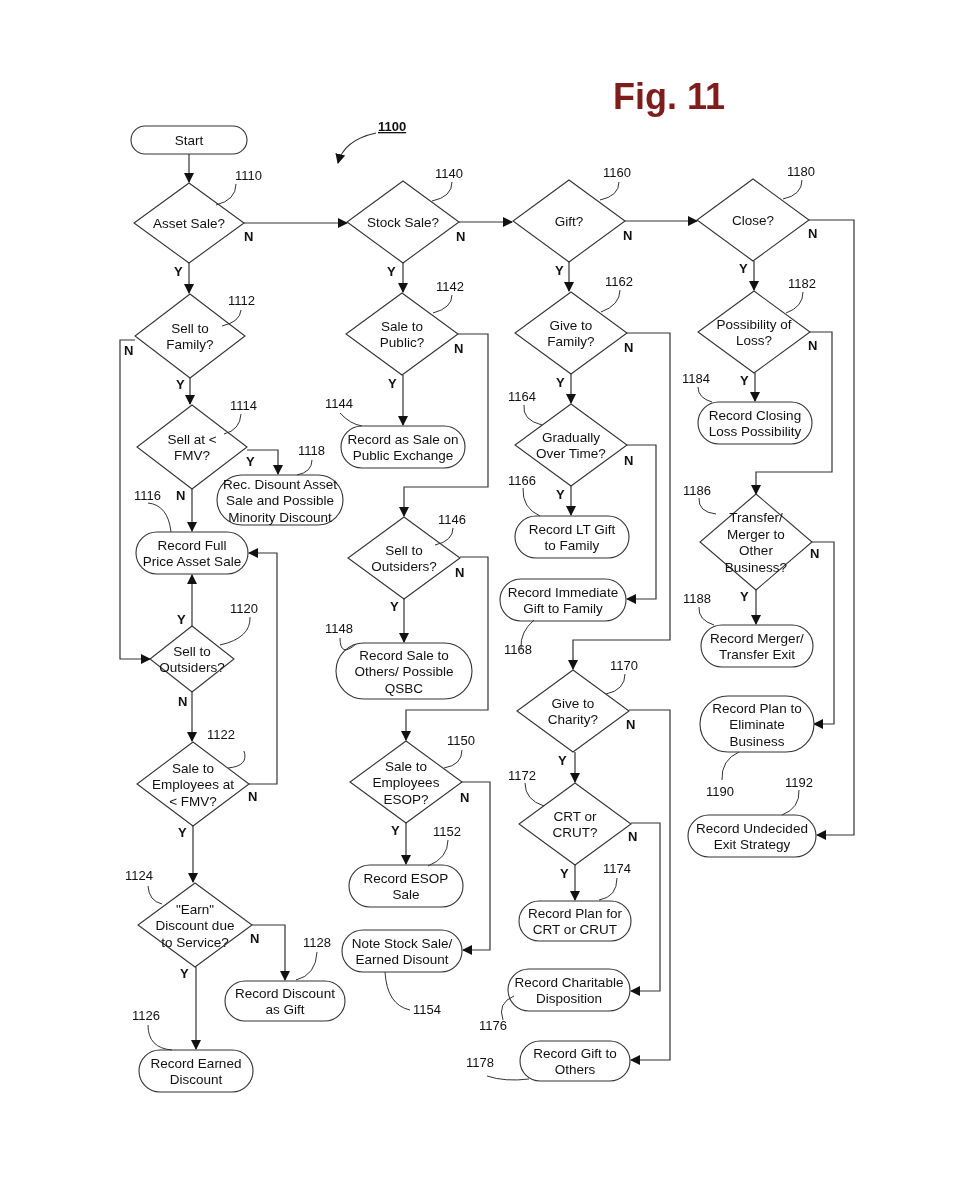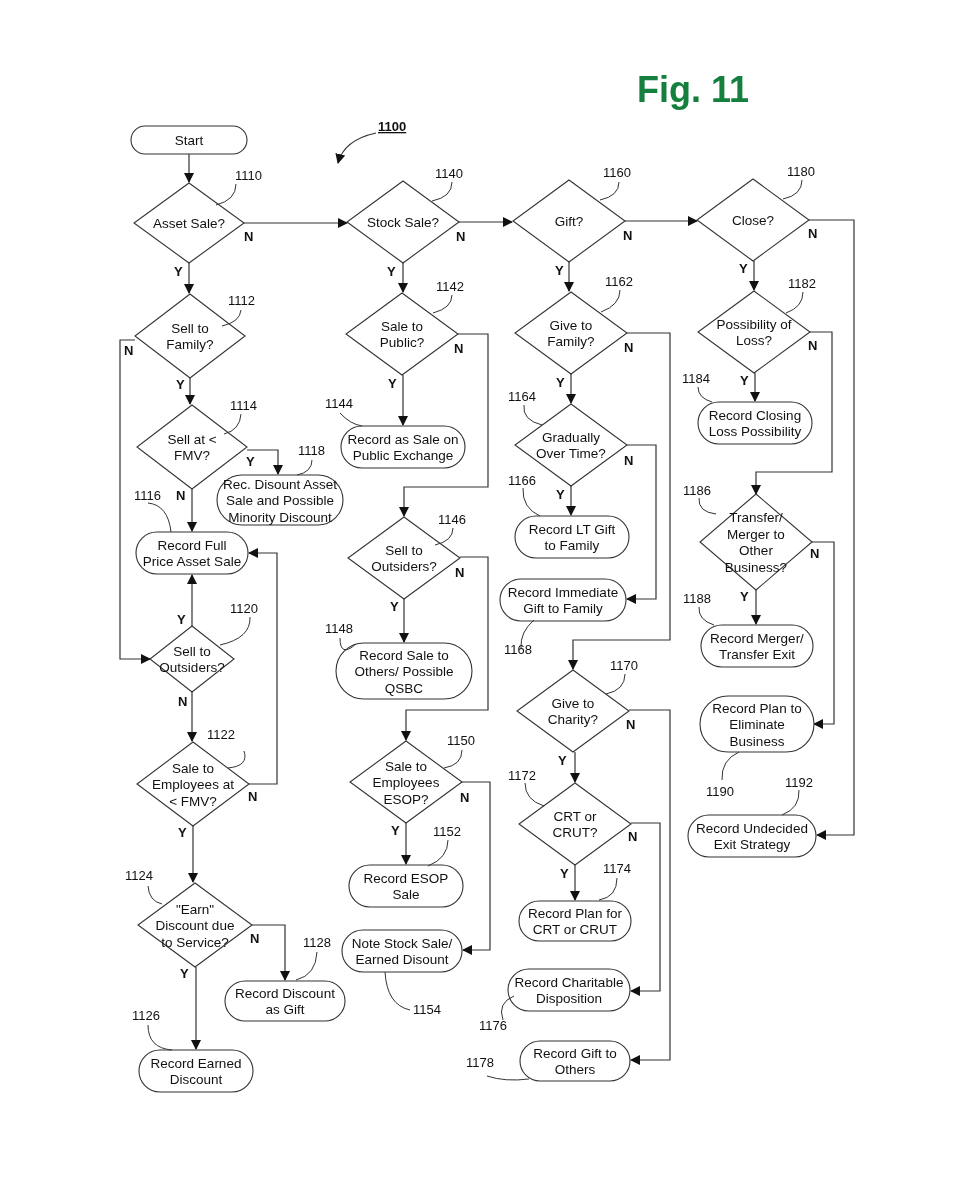--- a/index.html
+++ b/index.html
@@ -1,18 +1,18 @@
 <!DOCTYPE html>
 <html><head>
 <meta charset="utf-8">
 <style>
   html, body { margin:0; padding:0; background:#ffffff; }
   body { width:974px; height:1181px; position:relative; overflow:hidden; font-family:"Liberation Sans", sans-serif; }
   #canvas { position:absolute; left:0; top:0; }
-  .fig-title { position:absolute; left:613px; top:69px; font:bold 36px "Liberation Sans", sans-serif; color:#15803d;margin-left:24px; }
+  .fig-title { position:absolute; left:613px; top:76px; font:bold 36px "Liberation Sans", sans-serif; color:#7f1d1d; }
   svg text { font-family:"Liberation Sans", sans-serif; fill:#111; }
   .lbl { font-size:13.5px; }
   .ref { font-size:13px; }
   .yn { font-size:13px; font-weight:bold; }
   .shape { fill:#fff; stroke:#333; stroke-width:1.1; }
   .edge { fill:none; stroke:#333; stroke-width:1.2; }
   .leader { fill:none; stroke:#333; stroke-width:1; }
 </style>
 </head>
 <body>

